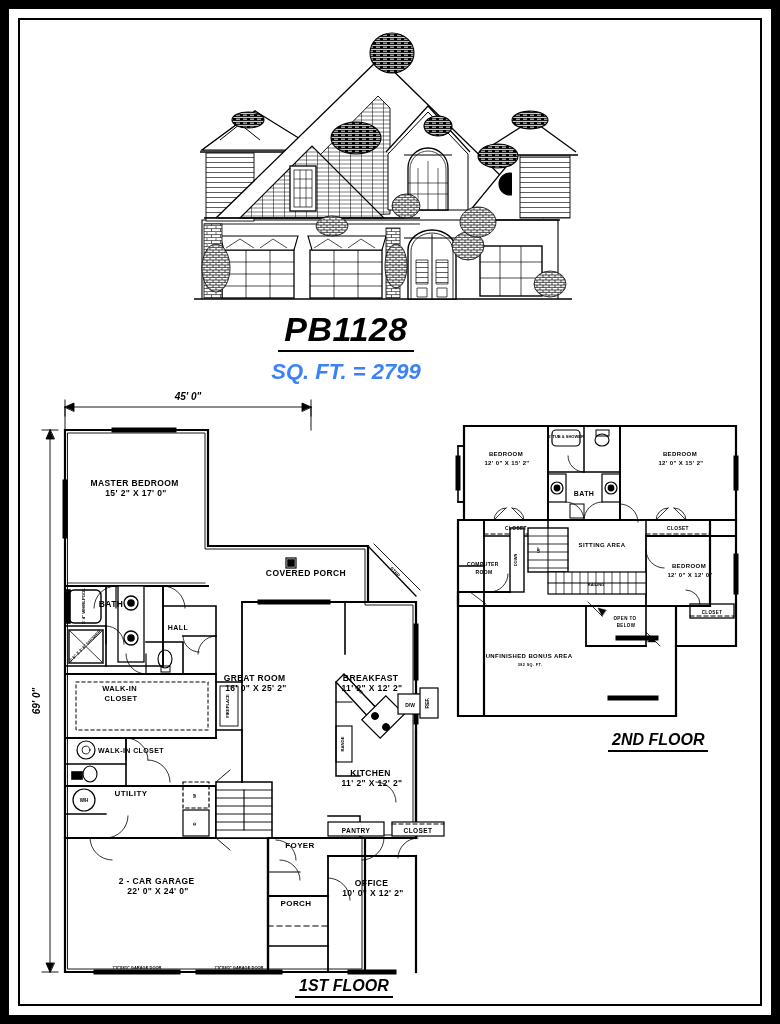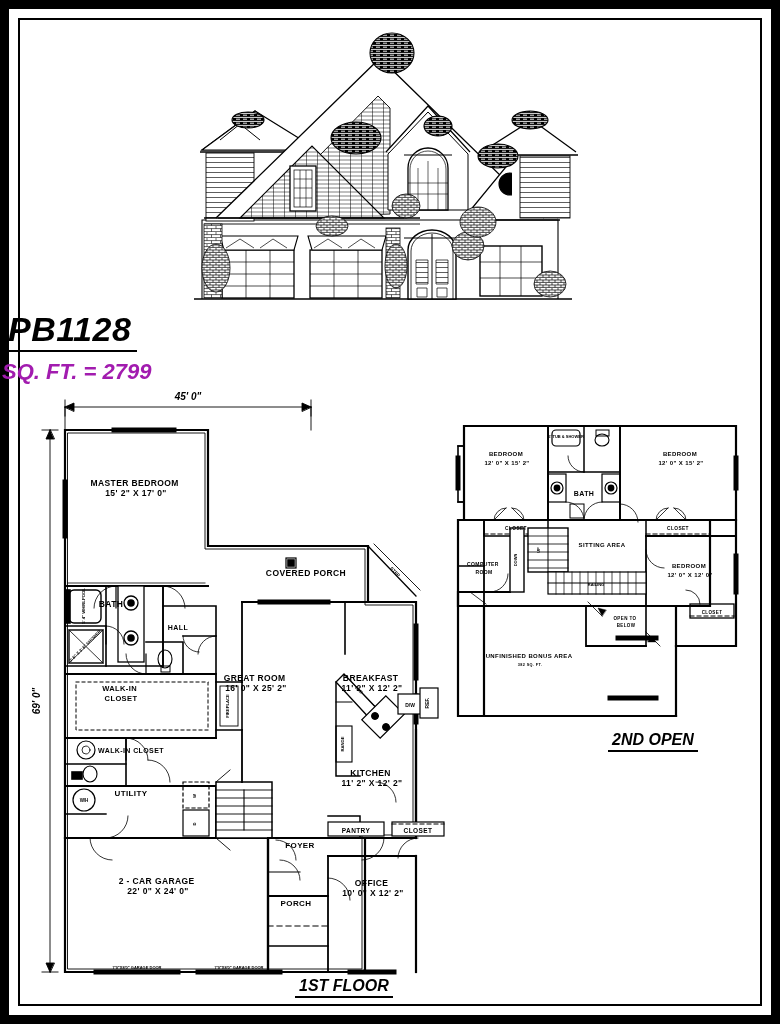--- a/index.html
+++ b/index.html
@@ -10,31 +10,31 @@
   
   #frame-outer{
     position:absolute;left:0;top:0;width:780px;height:1024px;
     border:9px solid #000;box-sizing:border-box;
   }
   #frame-inner{
     position:absolute;left:18px;top:18px;width:744px;height:988px;
     border:2px solid #000;box-sizing:border-box;background:#fff;
   }
   .title-block{
-    position:absolute;left:2px;top:312px;width:660px;text-align:left;
+    position:absolute;left:16px;top:312px;width:660px;text-align:center;
   }
   .plan-title{
     font-family:"Liberation Sans", sans-serif;
     font-style:italic;font-weight:bold;font-size:34px;letter-spacing:0.5px;
     color:#000;display:inline-block;padding:0 6px 2px 6px;border-bottom:2px solid #000;
     line-height:1.05;
   }
   .plan-sqft{
     font-family:"Liberation Sans", sans-serif;
-    font-style:italic;font-weight:bold;font-size:22px;color:#a21caf;margin-top:7px;
+    font-style:italic;font-weight:bold;font-size:22px;color:#3b82f6;margin-top:7px;
   }
   .floor-label{
     position:absolute;font-family:"Liberation Sans", sans-serif;
     font-style:italic;font-weight:bold;font-size:16px;color:#000;
     border-bottom:2px solid #000;padding:0 4px 1px 4px;white-space:nowrap;
   }
   #label-first-floor{left:295px;top:977px;}
   #label-second-floor{left:608px;top:731px;}
   svg{display:block;}
   text{fill:#000;font-family:"Liberation Sans", sans-serif;}
@@ -505,15 +505,15 @@
     </g>
     <g font-size="4" font-weight="bold" text-anchor="middle">
       <text x="116" y="22">5' TUB &amp; SHOWER</text>
       <text transform="translate(67,144) rotate(-90)">DOWN</text>
       <text transform="translate(90,134) rotate(-90)">UP</text>
       <text x="146" y="170">RAILING</text>
     </g>
   </svg>
 
   <div id="label-first-floor" class="floor-label">1ST FLOOR</div>
-  <div id="label-second-floor" class="floor-label">2ND OPEN</div>
+  <div id="label-second-floor" class="floor-label">2ND FLOOR</div>
 
 </div>
 
 </body></html>

